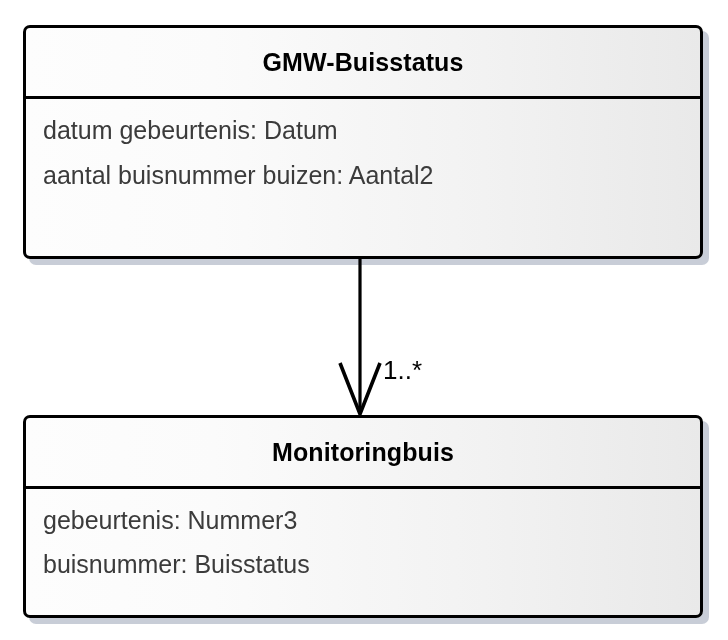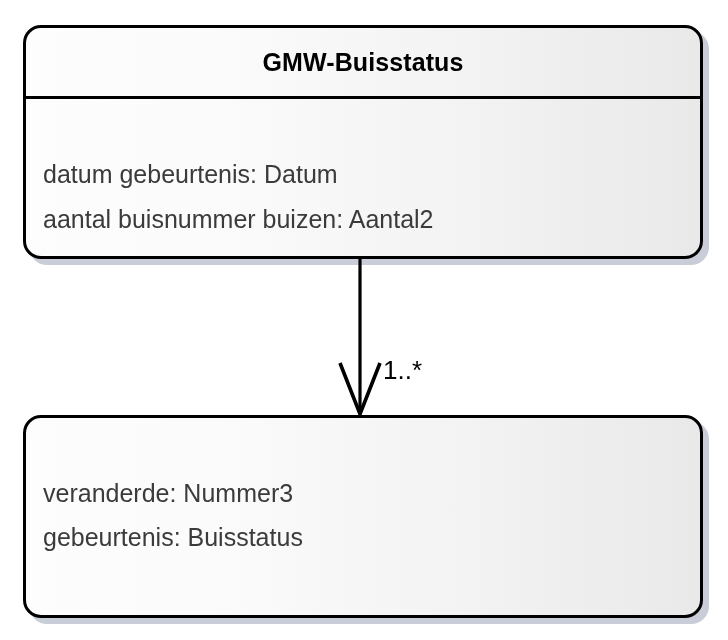--- a/index.html
+++ b/index.html
@@ -22,21 +22,21 @@
     top: 0;
     width: 728px;
     height: 640px;
   }
 
   
   .uml-class {
     position: absolute;
     box-sizing: border-box;
     border: 3px solid #000000;
-    border-radius: 18px;
+    border-radius: 7px;
     background: linear-gradient(to right, #fdfdfd 0%, #fbfbfb 28%, #f2f2f2 68%, #e9e9e9 100%);
     box-shadow: 6px 6px 0 0 rgba(190, 196, 208, 0.85);
   }
 
   .uml-class-header {
     box-sizing: border-box;
     width: 100%;
     text-align: center;
     font-weight: bold;
     color: #000000;
@@ -45,21 +45,20 @@
   }
 
   .uml-class-name {
     display: block;
   }
 
   .uml-class-body {
     box-sizing: border-box;
     width: 100%;
     padding: 9px 12px 0 17px;
-    margin-top: 44px;
   }
 
   .uml-attribute {
     color: #3b3b3b;
     white-space: nowrap;
   }
 
   .uml-attribute.stereotype {
     color: #000000;
     padding-left: 26px;
@@ -140,19 +139,22 @@
   </div>
 
   <svg id="association-connector" viewBox="0 0 728 640">
     <line x1="360" y1="259" x2="360" y2="414" stroke="#000000" stroke-width="3.2"></line>
     <polyline points="340,363 360,414 380,363" fill="none" stroke="#000000" stroke-width="3.6" stroke-linejoin="miter" stroke-linecap="butt"></polyline>
   </svg>
 
   <div id="association-multiplicity-label">1..*</div>
 
   <div class="uml-class" id="class-box-monitoringbuis">
+    <div class="uml-class-header">
+      <span class="uml-class-name">Monitoringbuis</span>
+    </div>
     <div class="uml-class-body">
-      <div class="uml-attribute">veranderde: Nummer3</div>
-      <div class="uml-attribute">gebeurtenis: Buisstatus</div>
+      <div class="uml-attribute">gebeurtenis: Nummer3</div>
+      <div class="uml-attribute">buisnummer: Buisstatus</div>
     </div>
   </div>
 
 </div>
 
 </body></html>

